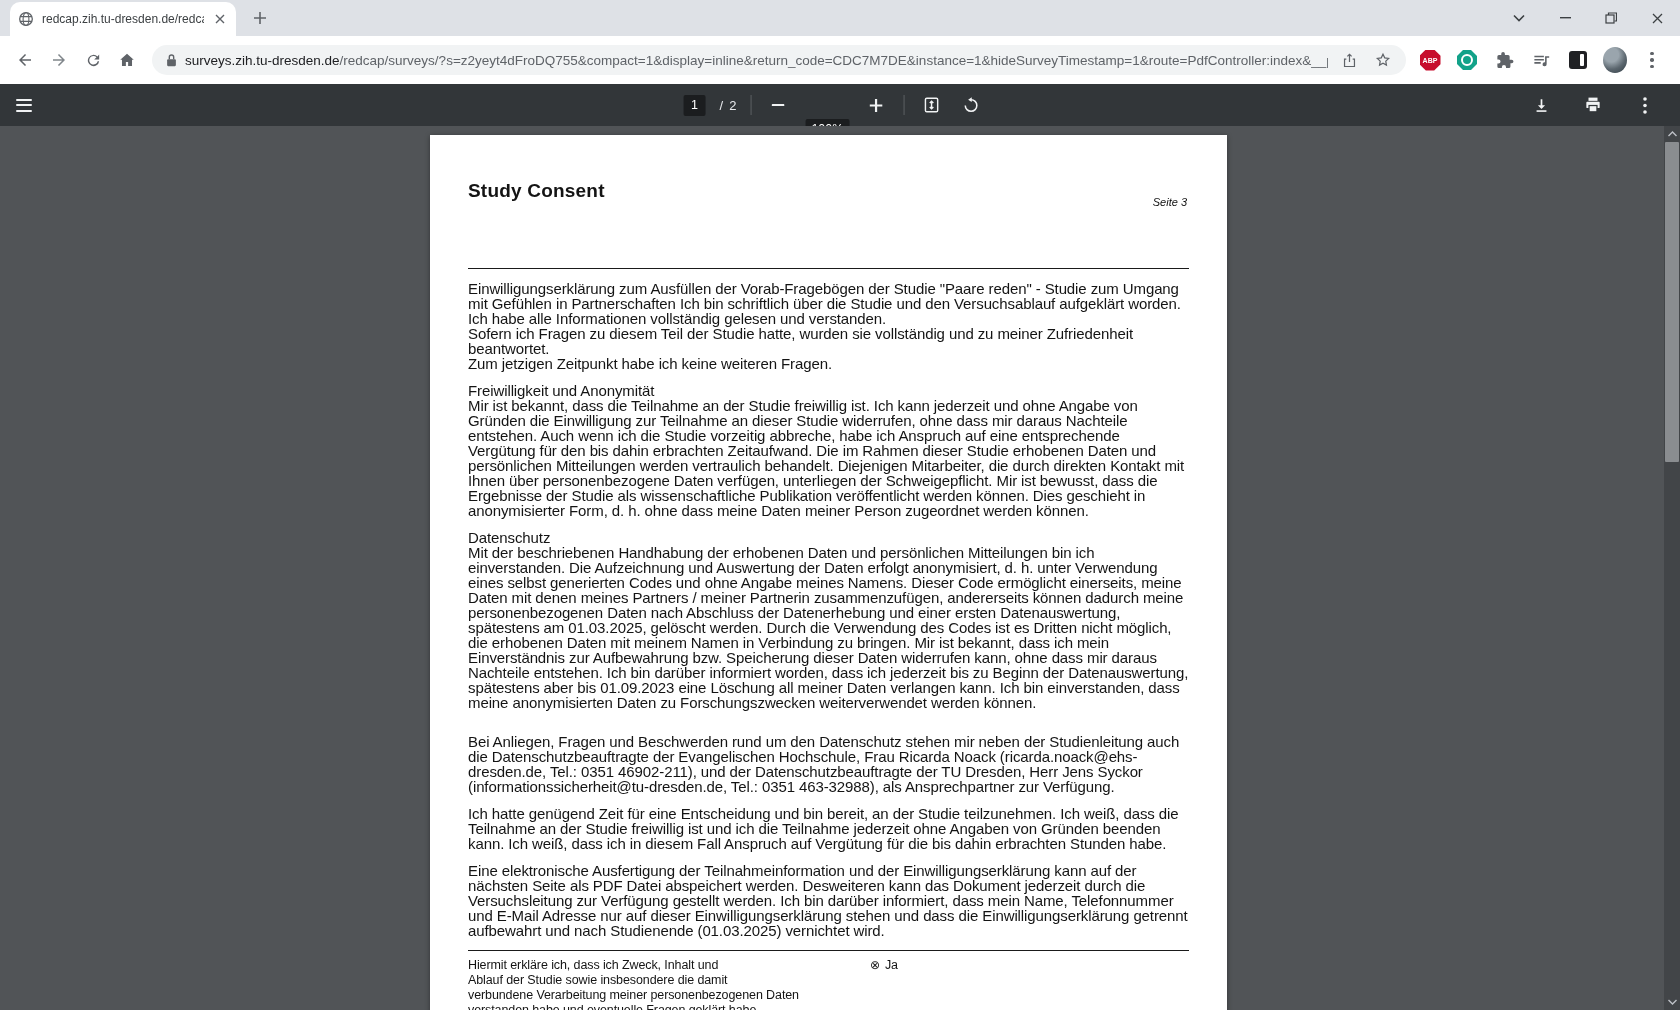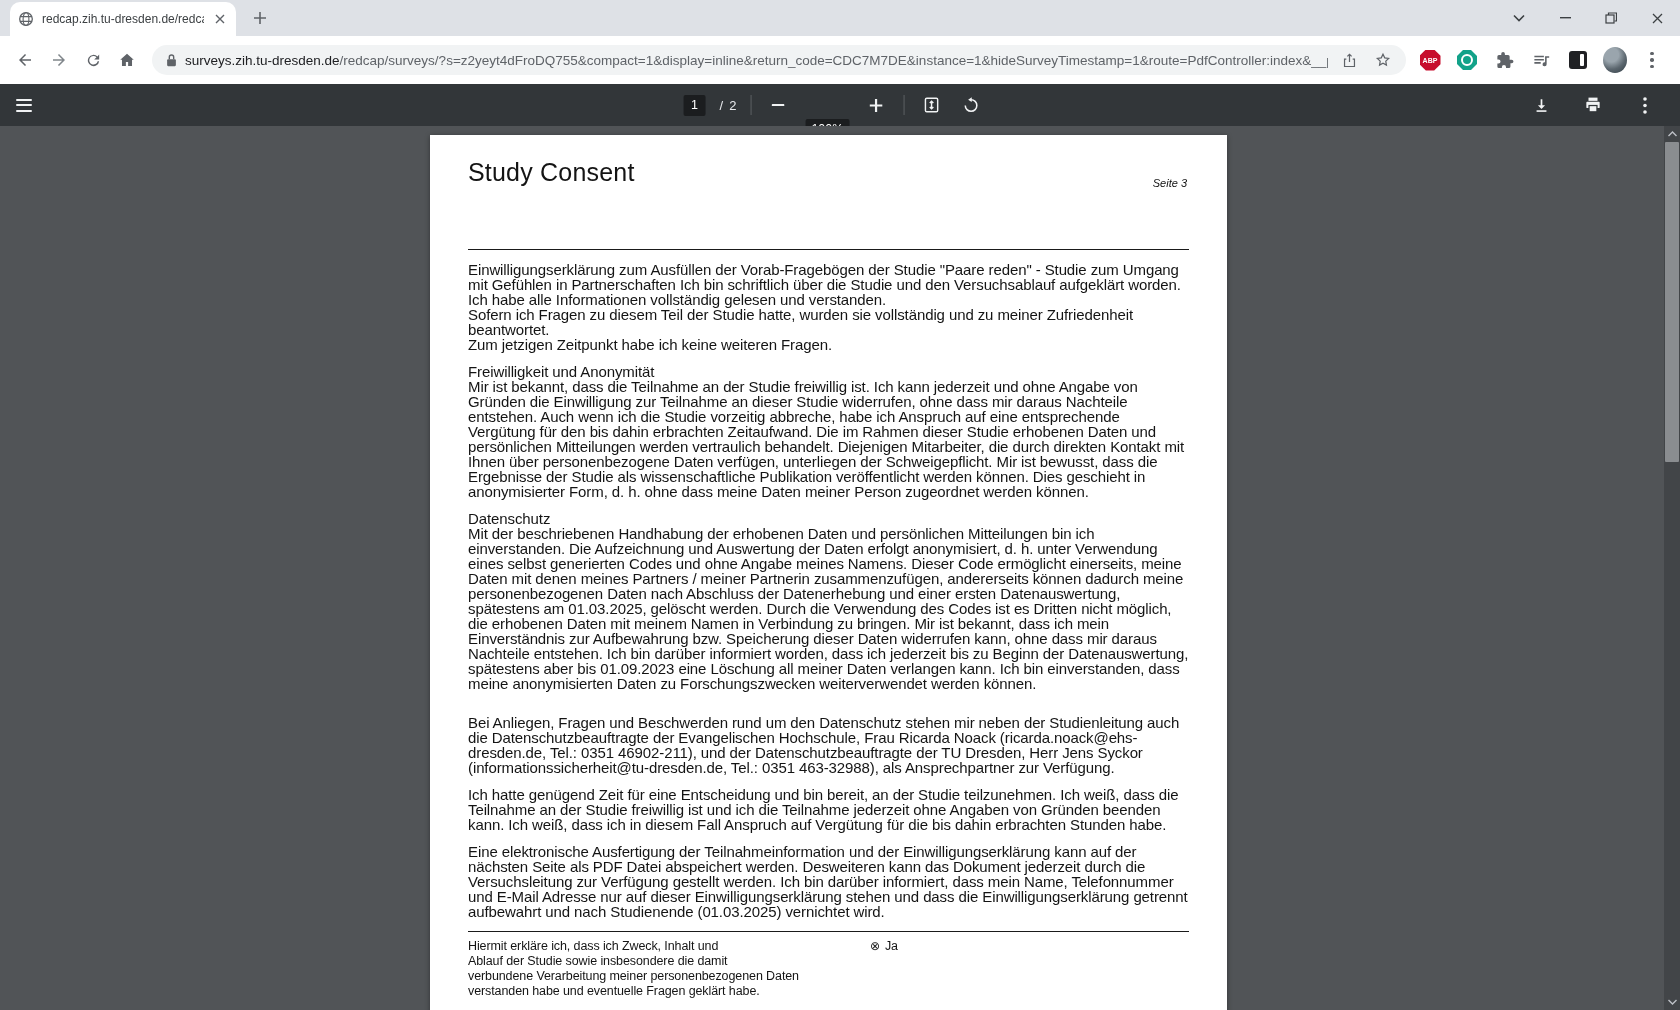--- a/index.html
+++ b/index.html
@@ -54,21 +54,21 @@
   .tb-divider { width:1px; height:20px; background:#5c6063; }
   .zoom-box { min-width:44px; height:21px; background:#1b1d1f; border-radius:2px; color:#fff;
               font-size:12.5px; display:flex; align-items:center; justify-content:center; padding:0 5px;margin-top:48px; }
 
   
   .pdf-content { position:absolute; top:126px; left:0; right:0; bottom:0; background:#515457; }
   .page { position:absolute; left:430px; top:9px; width:797px; height:1400px; background:#fff;
           box-shadow:0 1px 5px rgba(0,0,0,.4); color:#141414; }
   .page-inner { padding:0 38px; position:relative; }
   .seite-label { position:absolute; top:20px; right:40px; font-size:11px; font-style:italic; color:#111; }
-  .doc-title { margin-top:22px; font-size:25px; font-weight:normal; letter-spacing:.2px; line-height:30px; }
+  .doc-title { margin-top:41px; font-size:19px; font-weight:bold; letter-spacing:.2px; line-height:30px; }
   .doc-hr { border:none; border-top:1.4px solid #1a1a1a; margin:0; }
   .hr-top { margin-top:62px; }
   .doc-body { font-size:15px; line-height:15px; letter-spacing:-.1px; padding-top:12px; }
   .doc-body p { margin:0 0 12px; white-space:pre-line; }
   .p-bei { margin-top:24px !important; margin-top:24px; }
   .consent-row { display:flex; padding-top:7px; font-size:12.5px; line-height:15px; letter-spacing:-.1px; }
   .consent-statement { width:402px; white-space:pre-line; }
   .consent-answer { display:flex; align-items:flex-start; gap:5px; }
   .radio-glyph { font-family:"DejaVu Sans", sans-serif; font-size:12px; line-height:15px; }
 

